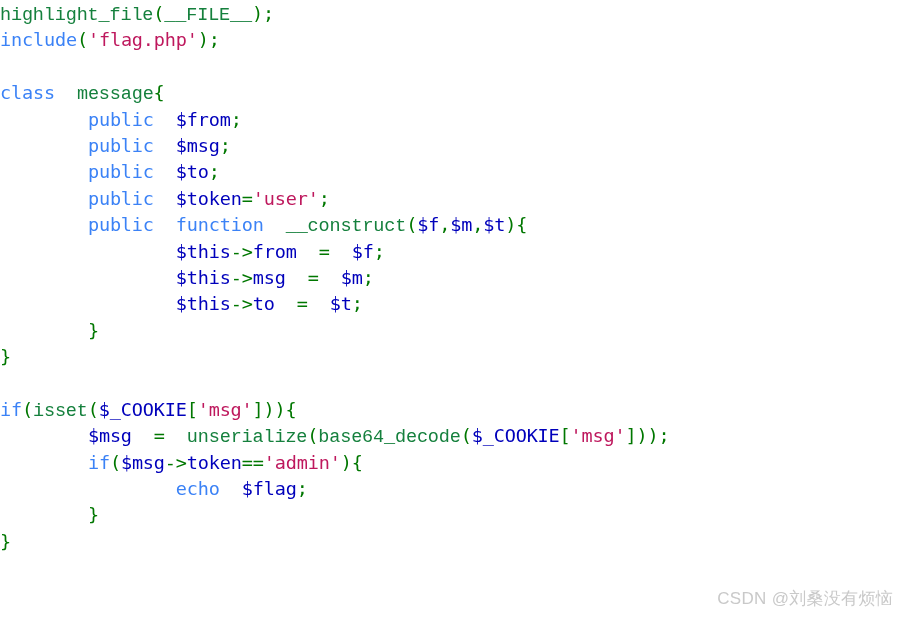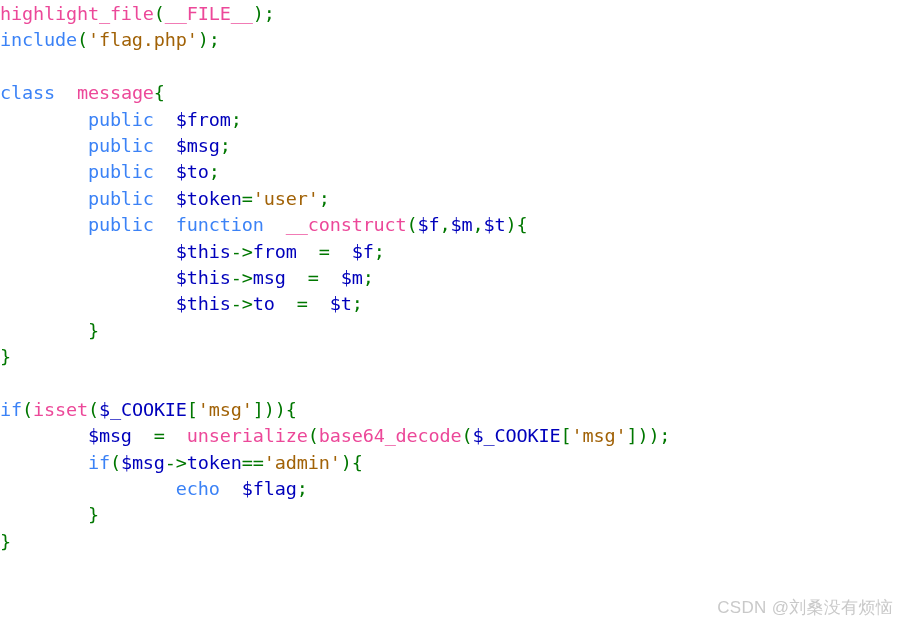--- a/index.html
+++ b/index.html
@@ -23,29 +23,29 @@
     white-space: pre;
     letter-spacing: -0.15px;
     -webkit-font-smoothing: antialiased;
   }
   .ln {
     display: block;
     height: 26.4px;
     white-space: pre;
   }
   .kw   { color: #3b82f6; }
-  .fn   { color: #ec4899; }
+  .fn   { color: #15803d; font-family: Liberation Mono, monospace; }
   .var  { color: #0000BB; }
-  .str  { color: #a16207; }
+  .str  { color: #be185d; }
   .dflt { color: #007700; }
 
   #watermark {
     position: absolute;
     right: 14px;
-    bottom: 12px;
+    bottom: 21px;
     font-family: "Liberation Sans", "DejaVu Sans", sans-serif;
     font-size: 17px;
     color: #c9c9c9;
     white-space: nowrap;
     letter-spacing: 0.3px;
   }
 </style>
 </head>
 <body>
 

